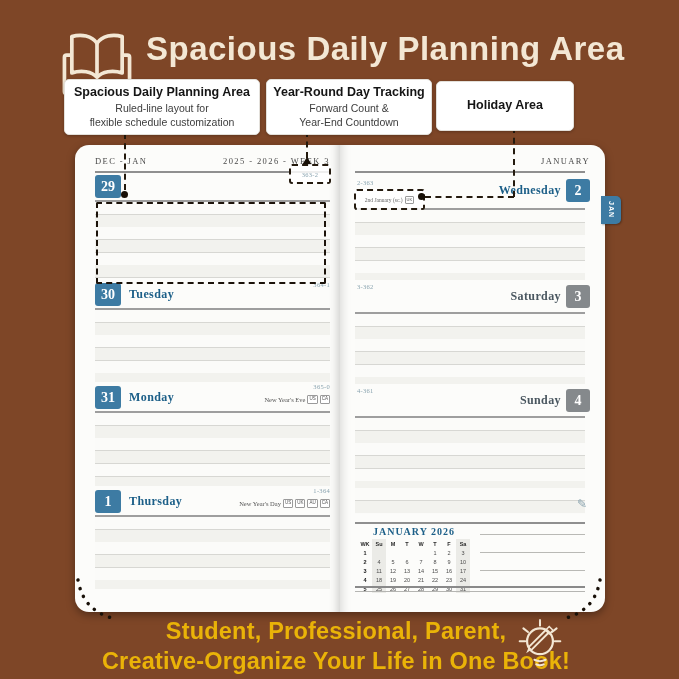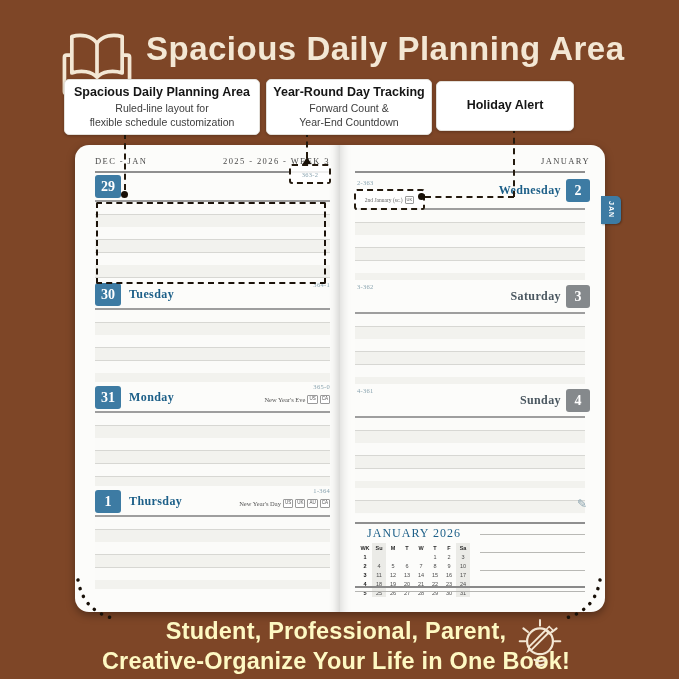--- a/index.html
+++ b/index.html
@@ -78,21 +78,21 @@
   .ruled{
     background:repeating-linear-gradient(to bottom,
       #fbfbf9 0px, #fbfbf9 11.9px,
       #d7d7d3 11.9px, #d7d7d3 12.7px,
       #f2f2ee 12.7px, #f2f2ee 24.6px,
       #d7d7d3 24.6px, #d7d7d3 25.4px);
   }
   .hl-rect{border:2px dashed #1c130a;border-radius:2px;z-index:8;}
   
   .mc-title{
-    font-size:12px;font-weight:400;color:#1C5F88;letter-spacing:1px;
+    font-size:10px;font-weight:700;color:#1C5F88;letter-spacing:1px;
     text-align:center;font-family:"Liberation Serif",serif;
   }
   .mc-grid{display:grid;grid-template-columns:repeat(8,14px);grid-auto-rows:9px;margin-top:2px;}
   .mc-cell{
     font-size:5.5px;color:#4c4c4c;display:flex;align-items:center;justify-content:center;
     font-family:"Liberation Sans",sans-serif;
   }
   .mc-head{font-weight:700;color:#2a2a2a;}
   .mc-wk{font-weight:700;color:#1b1b1b;}
   .mc-we{background:#ebebe7;}
@@ -104,21 +104,21 @@
   
   .jan-tab{
     left:601px;top:196px;width:20px;height:28px;background:#3D7BA3;
     border-radius:0 5px 5px 0;display:flex;align-items:center;justify-content:center;
     color:#fff;font-size:7px;font-weight:700;letter-spacing:1px;
     writing-mode:vertical-rl;z-index:6;box-shadow:1px 1px 2px rgba(0,0,0,.3);
   }
   
   .footer-text{
     left:4px;top:617px;width:664px;text-align:center;
-    font-size:23.5px;font-weight:700;color:#fef9c3;line-height:1.27;letter-spacing:.2px;
+    font-size:23.5px;font-weight:700;color:#eab308;line-height:1.27;letter-spacing:.2px;
   }
 </style>
 </head>
 <body>
 
 <div class="canvas">
 
   <svg class="abs" style="left:60px;top:26px;width:74px;height:76px;" viewBox="0 0 100 100">
     <rect x="6" y="38" width="88" height="52" rx="3" fill="none" stroke="#F3E7D4" stroke-width="5"></rect>
     <path d="M50 22 C43 12 29 9 16 13 L16 62 C29 58 43 60 50 68 C57 60 71 58 84 62 L84 13 C71 9 57 12 50 22 Z" fill="#7E4627" stroke="#F3E7D4" stroke-width="5" stroke-linejoin="round"></path>
@@ -131,21 +131,21 @@
     <div class="c-title">Spacious Daily Planning Area</div>
     <div class="c-sub">Ruled-line layout for</div>
     <div class="c-sub" style="margin-top:0;">flexible schedule customization</div>
   </div>
   <div class="abs callout" style="left:266px;top:79px;width:164px;height:54px;">
     <div class="c-title">Year-Round Day Tracking</div>
     <div class="c-sub">Forward Count &amp;</div>
     <div class="c-sub" style="margin-top:0;">Year-End Countdown</div>
   </div>
   <div class="abs callout" style="left:436px;top:81px;width:136px;height:48px;">
-    <div class="c-title">Holiday Alert</div>
+    <div class="c-title">Holiday Area</div>
   </div>
 
   <div class="abs dashv" style="left:124px;top:133px;height:57px;"></div>
   <div class="abs dot" style="left:121px;top:191px;"></div>
   <div class="abs dashv" style="left:306px;top:131px;height:27px;"></div>
   <div class="abs tri" style="left:302px;top:157px;"></div>
   <div class="abs dashv" style="left:513px;top:127px;height:70px;"></div>
   <div class="abs dashh" style="left:425px;top:196px;width:89px;"></div>
   <div class="abs dot" style="left:418px;top:193px;"></div>
 

